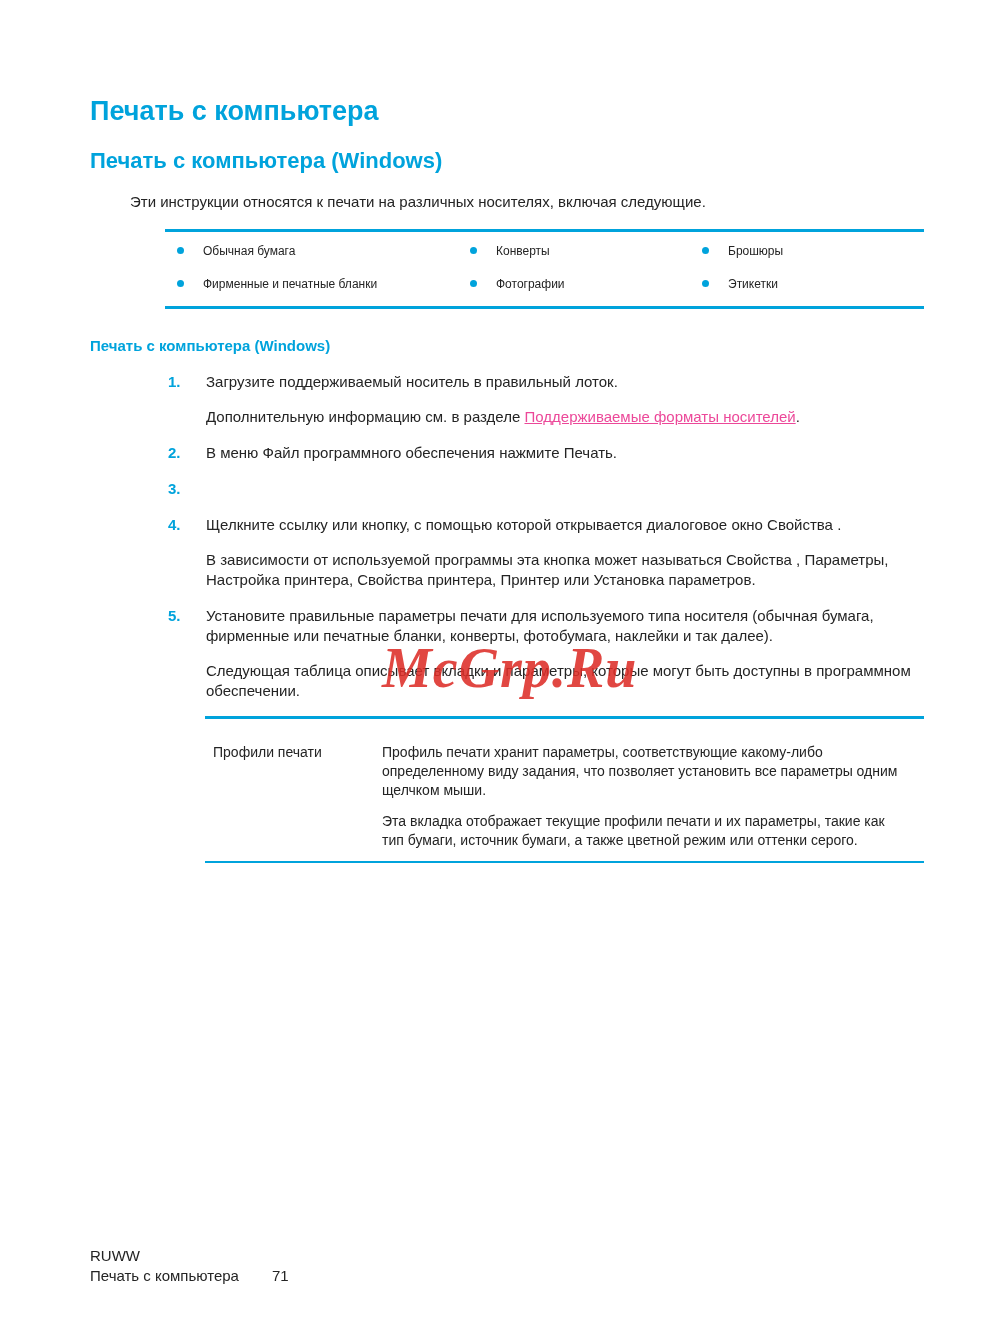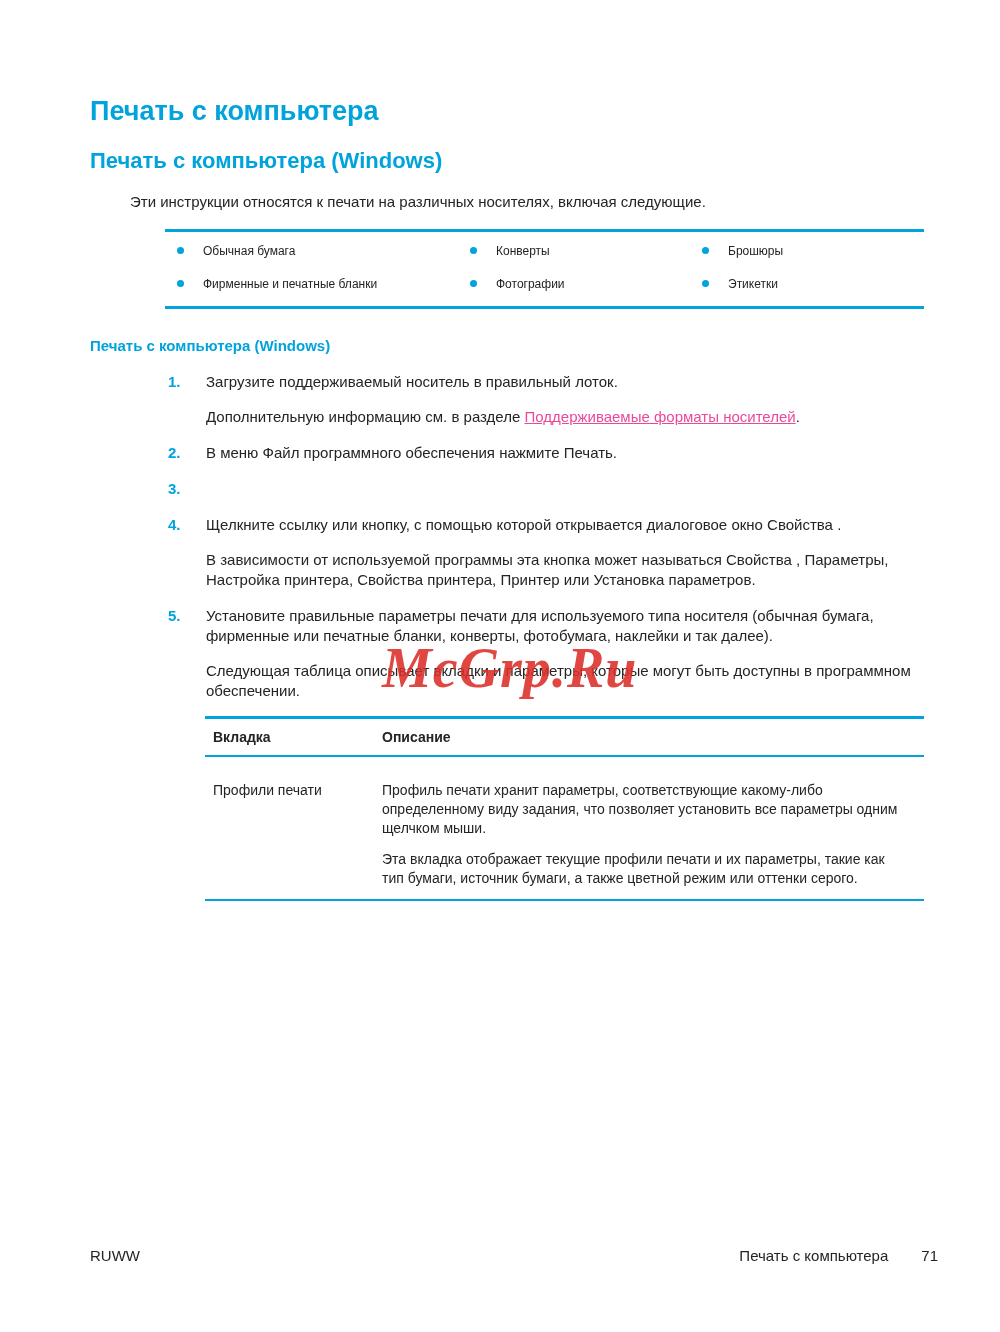--- a/index.html
+++ b/index.html
@@ -41,21 +41,21 @@
   .col-desc p{margin:0 0 12px 0;}
   .col-desc p:last-child{margin-bottom:0;}
   
   .watermark{
     position:absolute;left:382px;top:638px;
     font-family:"Liberation Serif",serif;font-style:italic;font-weight:bold;
     font-size:56px;line-height:60px;color:#dd2e28;opacity:0.88;letter-spacing:1px;
     pointer-events:none;white-space:nowrap;
   }
   
-  .footer{position:absolute;left:90px;right:62px;top:1246px;display:flex;justify-content:space-between;font-size:15px;line-height:20px;}
+  .footer{position:absolute;left:90px;right:62px;top:1246px;display:flex;justify-content:space-between;font-size:15px;line-height:20px;flex-direction:column;}
   .footer-right{display:flex;gap:33px;}
 </style>
 </head>
 <body>
 
 <div class="page">
 
   <h1>Печать с компьютера</h1>
   <h2>Печать с компьютера (Windows)</h2>
 
@@ -117,24 +117,20 @@
     <li class="step">
       <span class="step-num">5.</span>
       <div class="step-body">
         <p><span>Установите правильные параметры печати для используемого типа носителя (обычная бумага, фирменные или печатные бланки, конверты, фотобумага, наклейки и так далее).</span></p>
         <p><span>Следующая таблица описывает вкладки и параметры, которые могут быть доступны в программном обеспечении.</span></p>
       </div>
     </li>
   </ol>
 
   <div class="ptable">
-    <div class="ptable-head">
-      <div class="col-tab">Вкладка</div>
-      <div class="col-desc">Описание</div>
-    </div>
     <div class="ptable-row">
       <div class="col-tab">Профили печати</div>
       <div class="col-desc">
         <p>Профиль печати хранит параметры, соответствующие какому-либо определенному виду задания, что позволяет установить все параметры одним щелчком мыши.</p>
         <p>Эта вкладка отображает текущие профили печати и их параметры, такие как тип бумаги, источник бумаги, а также цветной режим или оттенки серого.</p>
       </div>
     </div>
   </div>
 
   <div class="watermark">McGrp.Ru</div>

